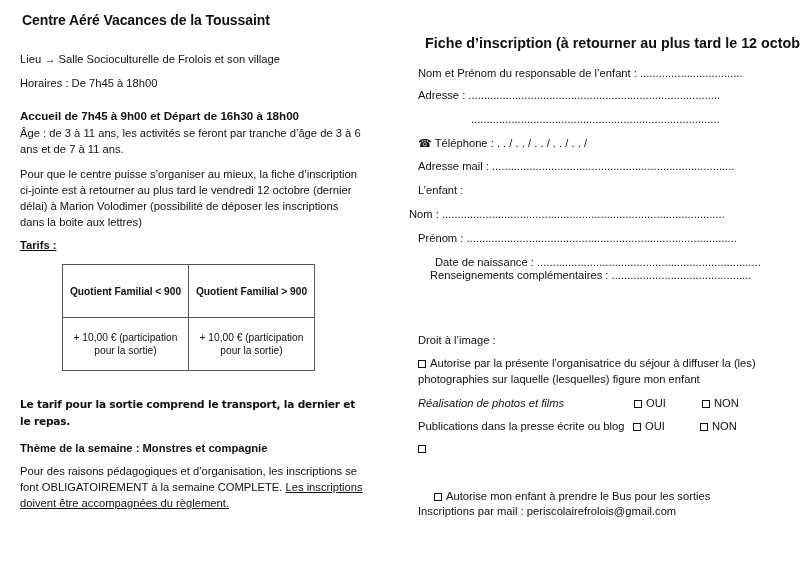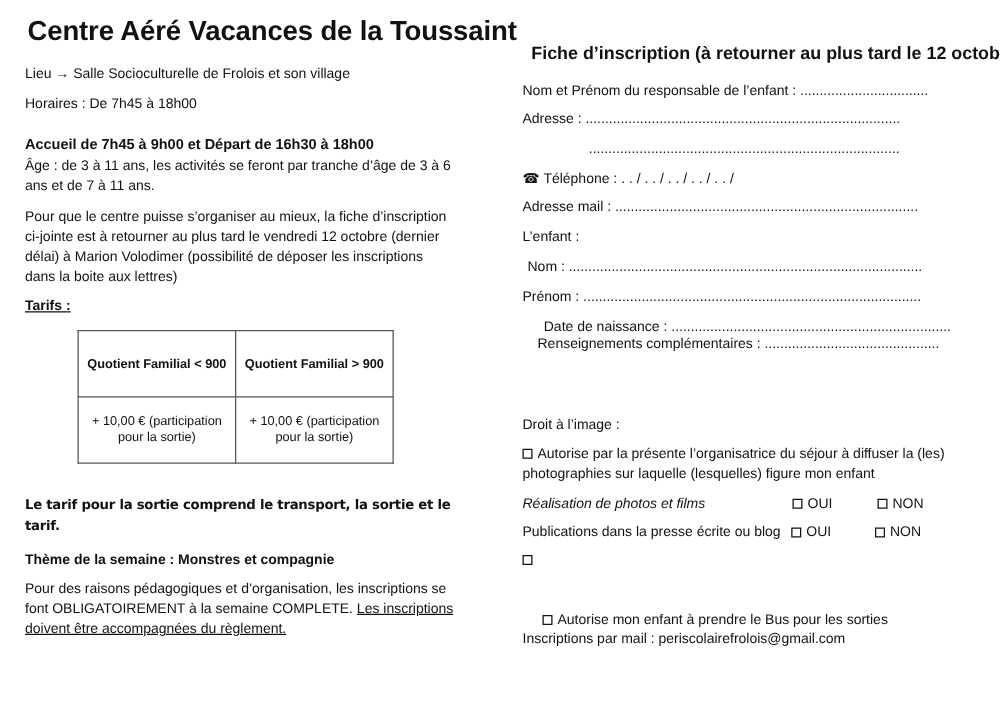--- a/index.html
+++ b/index.html
@@ -2,21 +2,21 @@
 <html><head>
 <meta charset="utf-8">
 <style>
   html, body { margin: 0; padding: 0; background: #ffffff; }
   body {
     width: 800px; height: 566px; position: relative; overflow: hidden;
     font-family: "Liberation Sans", sans-serif; color: #111;
   }
   .abs { position: absolute; white-space: nowrap; }
   .txt { font-size: 11.2px; line-height: 15px; }
-  .title { font-size: 22px; font-weight: bold; letter-spacing: -0.1px; }
+  .title { font-size: 14px; font-weight: bold; letter-spacing: -0.1px; }
   .rtitle { font-size: 14.3px; font-weight: bold; }
   .bold { font-weight: bold; }
   .u { text-decoration: underline; }
   .wrap { white-space: normal; }
   table.tarif {
     position: absolute; left: 62px; top: 264px; width: 253px; height: 107px;
     border-collapse: collapse; table-layout: fixed;
   }
   table.tarif td {
     border: 1px solid #555; text-align: center; vertical-align: middle;
@@ -56,40 +56,40 @@
     <td>Quotient Familial &lt; 900</td>
     <td>Quotient Familial  &gt; 900</td>
   </tr>
   <tr class="s">
     <td>+ 10,00 € (participation pour la sortie)</td>
     <td>+ 10,00 € (participation pour la sortie)</td>
   </tr>
 </tbody>
   </table>
 
-<div class="abs txt bold wrap" style="left:20px; top:396px; width:345px; line-height:17px; font-family:'DejaVu Sans',sans-serif; font-size:10.6px; letter-spacing:-0.2px;">Le tarif pour la sortie comprend le transport, la sortie et le tarif.</div>
+<div class="abs txt bold wrap" style="left:20px; top:396px; width:345px; line-height:17px; font-family:'DejaVu Sans',sans-serif; font-size:10.6px; letter-spacing:-0.2px;">Le tarif pour la sortie comprend le transport, la dernier et le repas.</div>
 
 <div class="abs txt bold" style="left:20px; top:441px; font-size:11.2px;">Thème de la semaine : Monstres et compagnie</div>
 
 <div class="abs txt wrap" style="left:20px; top:463px; width:345px; line-height:16px;">
   <span>Pour des raisons pédagogiques et d’organisation, les inscriptions se font OBLIGATOIREMENT à la semaine COMPLETE.</span>
   <span class="u">Les inscriptions doivent être accompagnées du règlement.</span>
 </div>
 
 <div class="abs rtitle" style="left:425px; top:35px;">Fiche d’inscription (à retourner au plus tard le 12 octobre)</div>
 
 <div class="abs txt" style="left:418px; top:66px;">Nom et Prénom du responsable de l’enfant : .................................</div>
 <div class="abs txt" style="left:418px; top:88px;">Adresse : .................................................................................</div>
 <div class="abs txt" style="left:471px; top:112px;">................................................................................</div>
 <div class="abs txt" style="left:418px; top:136px;">
   <span class="phone">☎</span><span>Téléphone : . . / . . / . . / . . / . . /</span>
 </div>
 <div class="abs txt" style="left:418px; top:159px;">Adresse mail : ..............................................................................</div>
 <div class="abs txt" style="left:418px; top:183px;">L’enfant :</div>
-<div class="abs txt" style="left:422px; top:207px;text-align:center;">Nom : ...........................................................................................</div>
+<div class="abs txt" style="left:409px; top:207px;text-align:center;">Nom : ...........................................................................................</div>
 <div class="abs txt" style="left:418px; top:231px;">Prénom : .......................................................................................</div>
 <div class="abs txt" style="left:418px; top:255px;padding-left:17px;">Date de naissance : ........................................................................</div>
 <div class="abs txt" style="left:418px; top:268px;margin-left:12px;">Renseignements complémentaires : .............................................</div>
 
 <div class="abs txt" style="left:418px; top:333px;">Droit à l’image :</div>
 
 <div class="abs txt wrap" style="left:418px; top:356px; width:370px; line-height:15.5px;">
   <span class="box"></span><span>Autorise par la présente l’organisatrice du séjour à diffuser la (les) photographies sur laquelle (lesquelles) figure mon enfant</span>
 </div>
 

